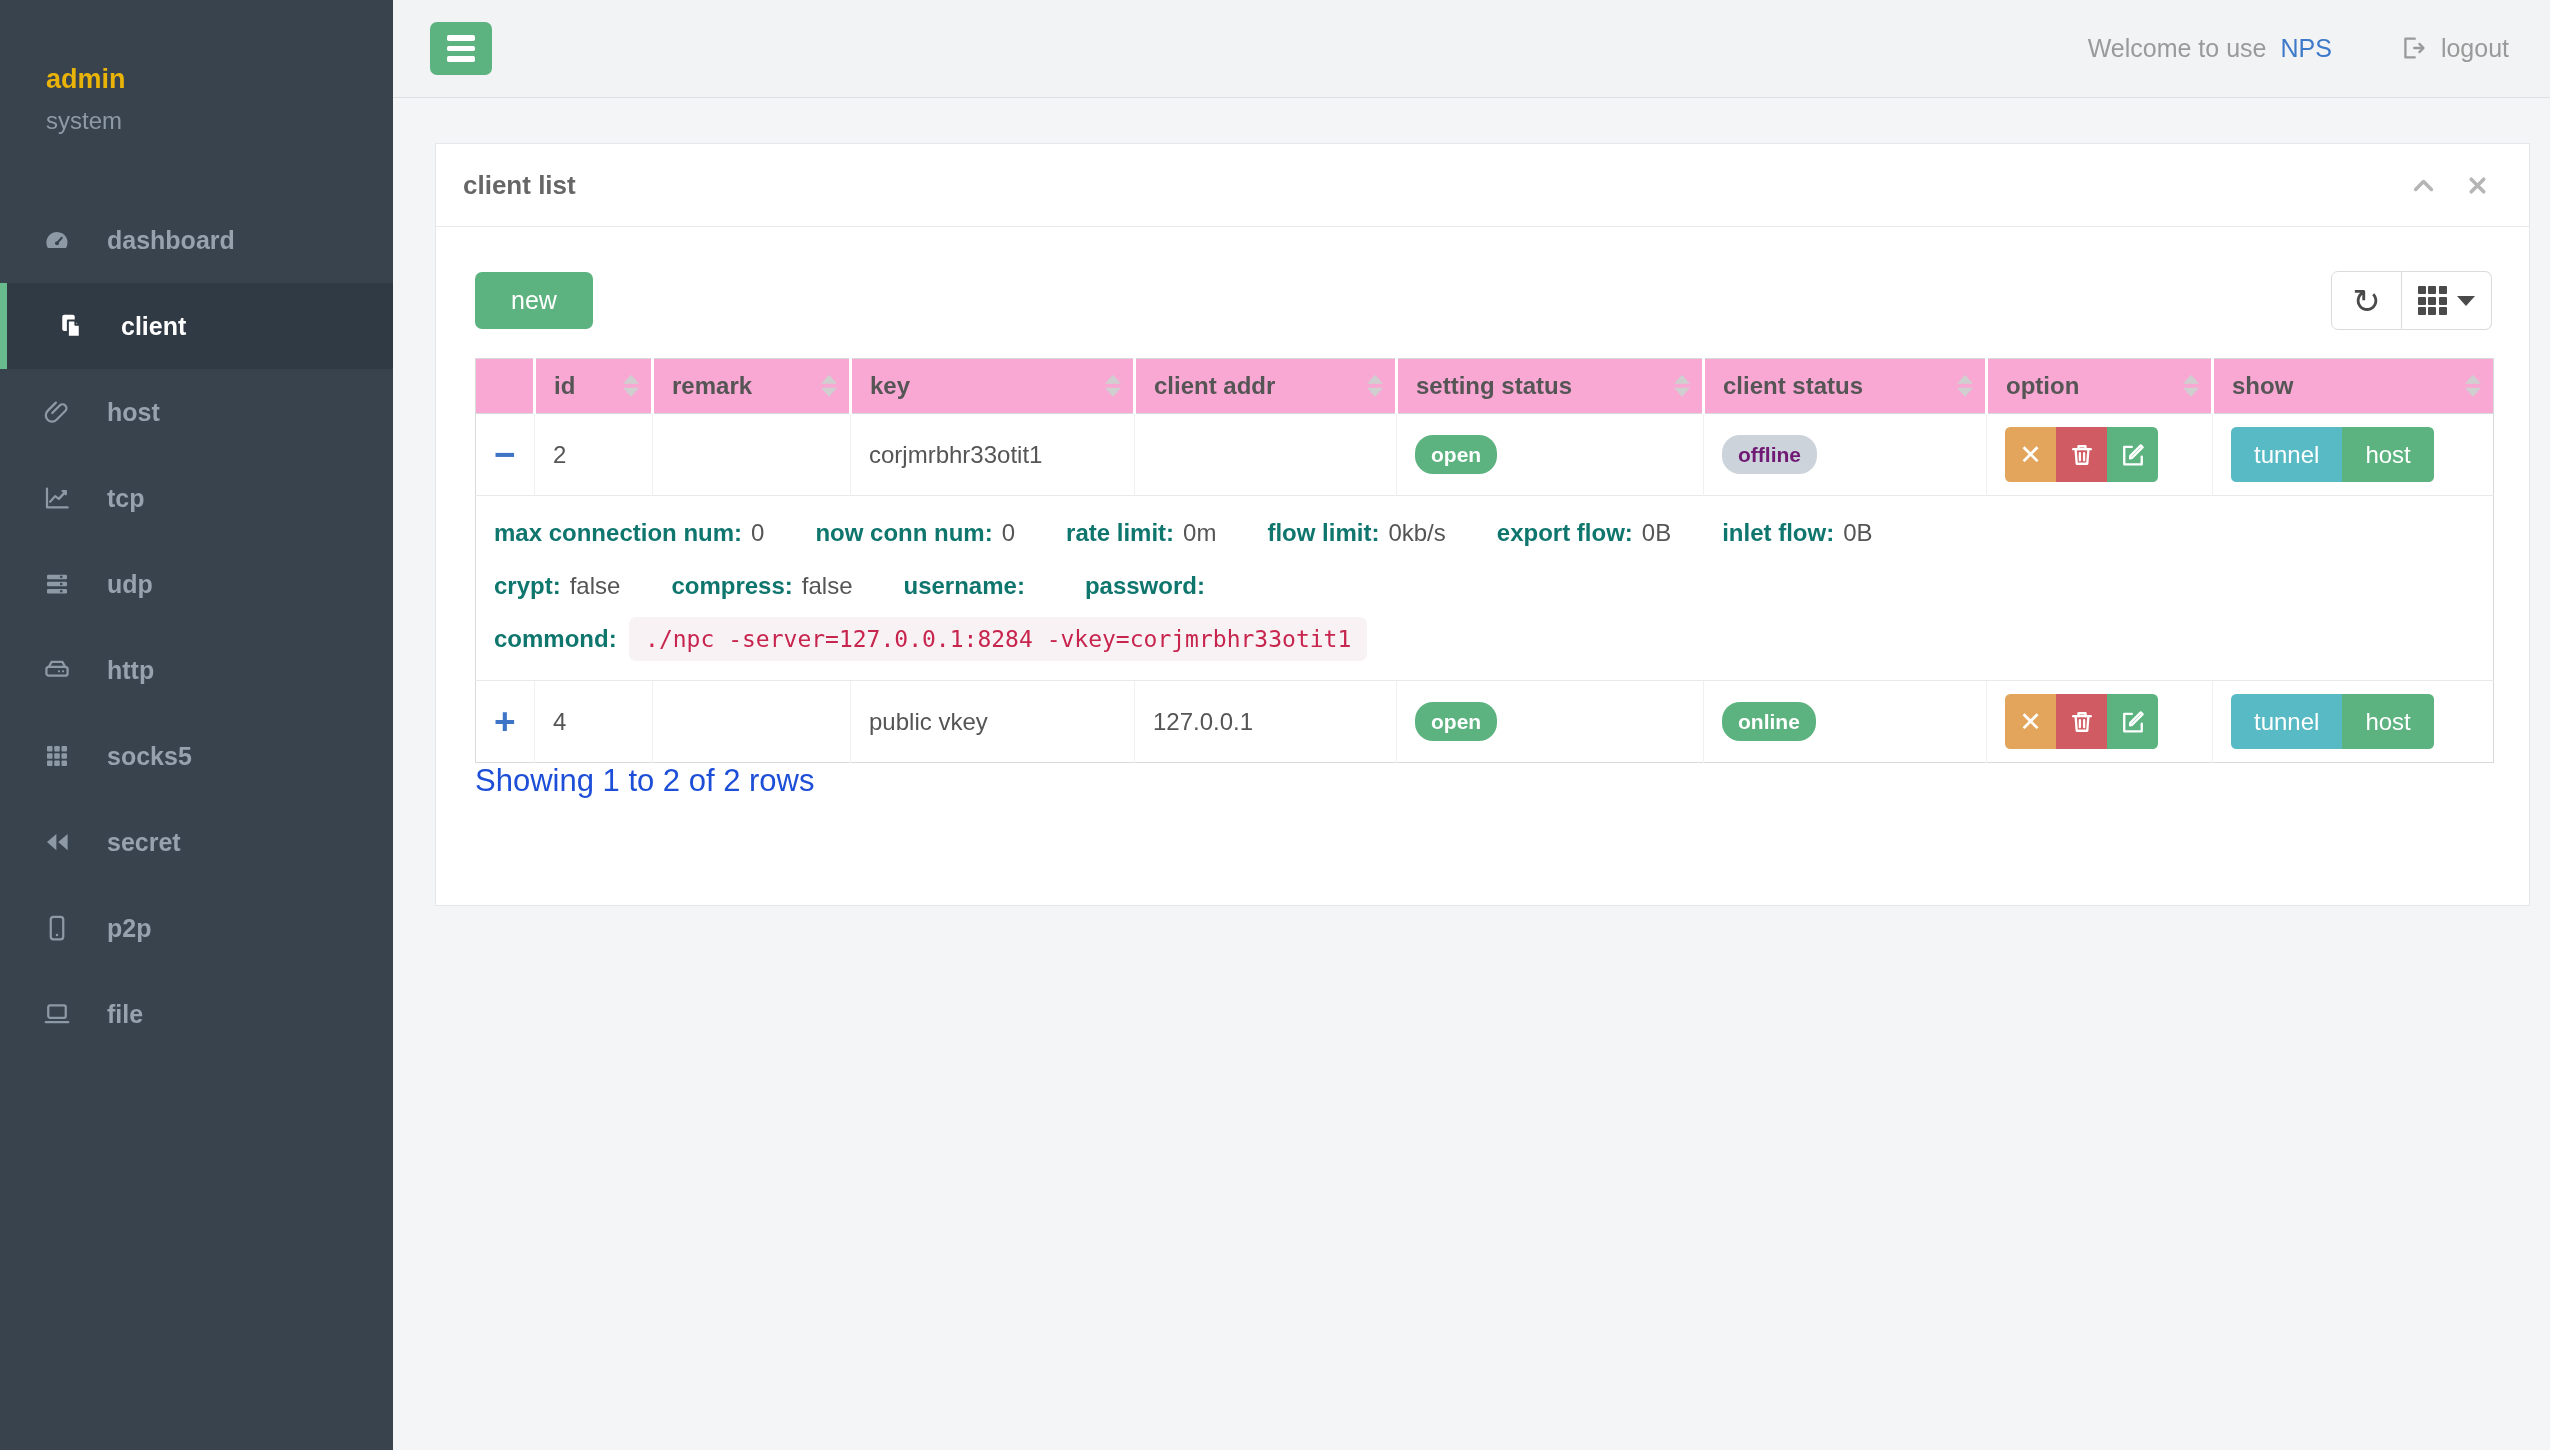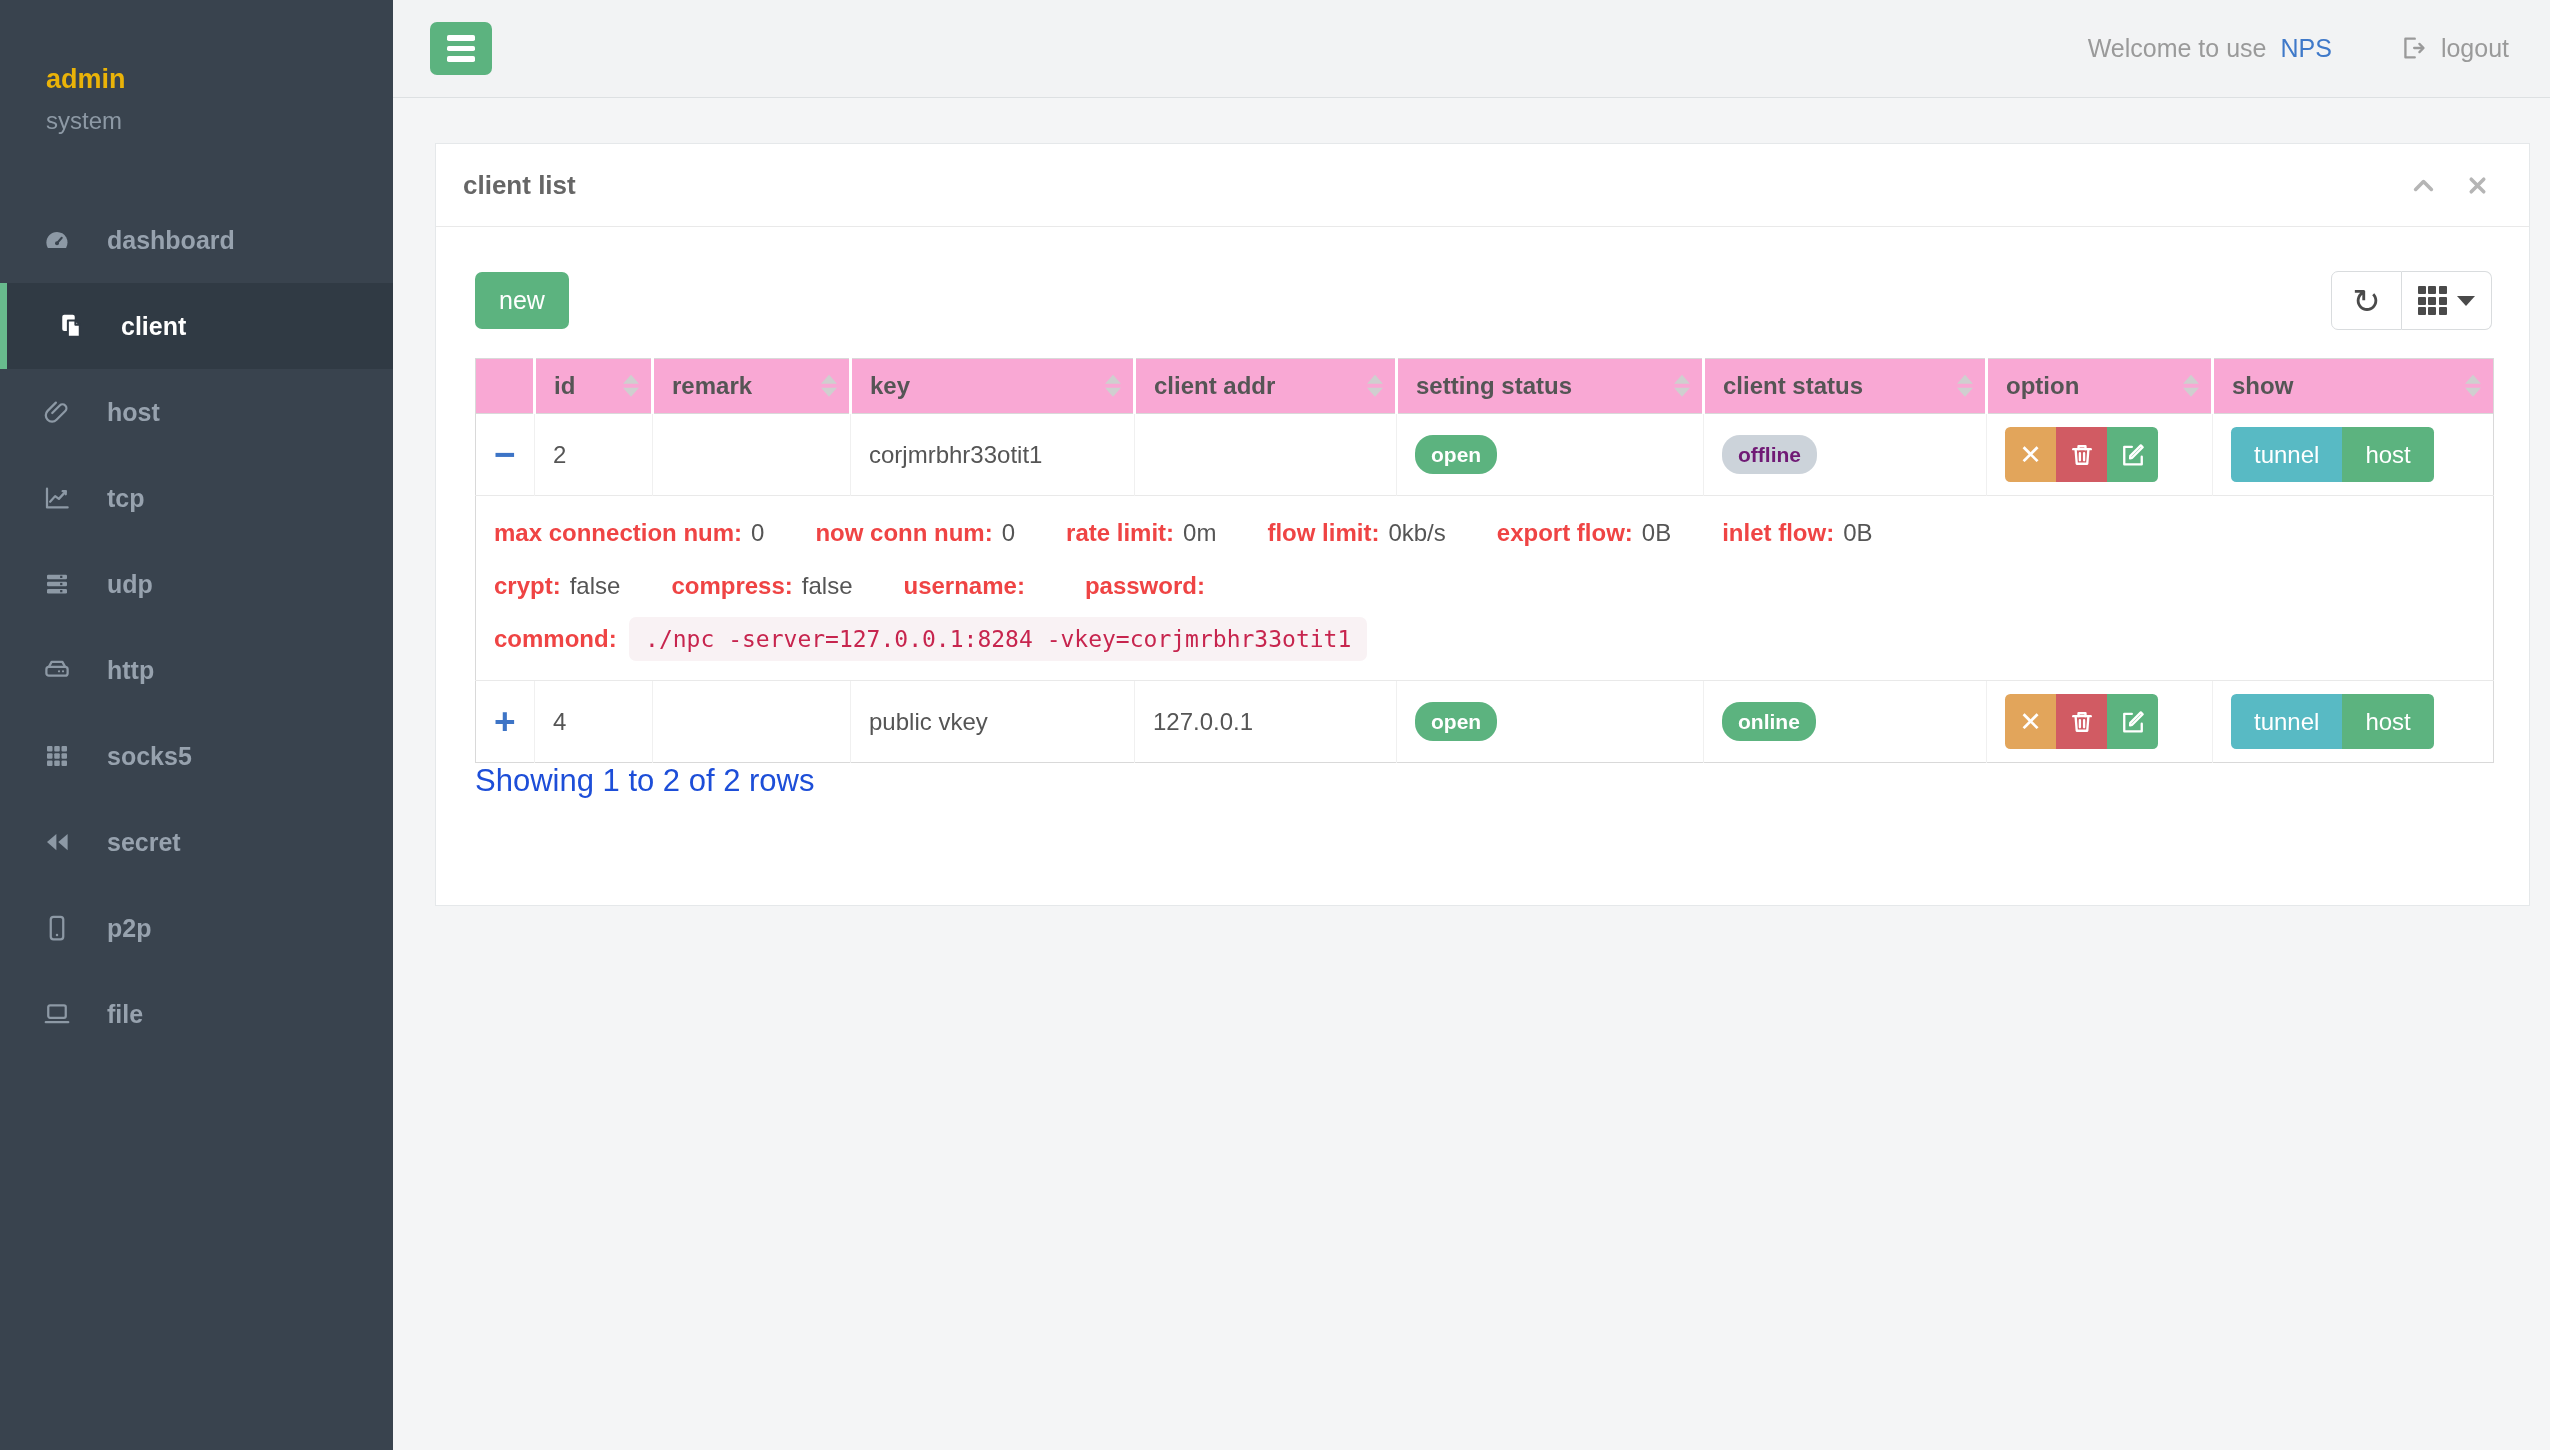--- a/index.html
+++ b/index.html
@@ -61,21 +61,21 @@
   .panel-header {
     height:83px; border-bottom:1.8px solid #e9e9e9;
     display:flex; align-items:center; padding:0 39px 0 27px;
   }
   .panel-title { font-size:26px; font-weight:600; color:#666; }
   .panel-tools { margin-left:auto; display:flex; align-items:center; gap:28px; }
   .tool-btn { background:none; border:none; cursor:pointer; padding:0; line-height:0; }
   .panel-body { position:relative; padding:44px 37px 0 39px; }
   .toolbar { display:flex; align-items:center; margin-bottom:28px; }
   .btn-new {
-    width:94px; height:57px; background:#5cb37f; color:#fff;
+    width:118px; height:57px; background:#5cb37f; color:#fff;
     border:none; border-radius:7px; font-size:25px; cursor:pointer;
     font-family:inherit;
   }
   .btn-group-right { margin-left:auto; display:flex; }
   .tb-btn {
     height:59px; background:#fff; border:1.8px solid #d9dcde;
     display:flex; align-items:center; justify-content:center;
     cursor:pointer; color:#4a4a4a;
   }
   .tb-refresh { width:71px; border-radius:7px 0 0 7px; font-size:34px; }
@@ -137,21 +137,21 @@
   .show-btn {
     height:55px; border:none; cursor:pointer; color:#fff;
     font-size:24px; padding:0 23px; font-family:inherit;
   }
   .show-tunnel { background:#58bac4; border-radius:5.3px 0 0 5.3px; }
   .show-host   { background:#5cb37f; border-radius:0 5.3px 5.3px 0; }
   
   .d-line { display:flex; flex-wrap:wrap; gap:0 51px; margin-bottom:25px; align-items:center; }
   .d-line:last-child { margin-bottom:0; }
   .d-item { white-space:nowrap; }
-  .d-label { font-weight:bold; color:#ef4444; }
+  .d-label { font-weight:bold; color:#0f766e; }
   .d-value { color:#555; margin-left:9px; }
   .cmd-code {
     font-family:"DejaVu Sans Mono","Liberation Mono",monospace;
     font-size:23px; color:#c7254e; background:#f9f2f4;
     padding:9px 16px; border-radius:7px; margin-left:12.4px;
   }
   .table-footer { font-size:31px; color:#1d4ed8; }
   
   svg.icon { fill:none; stroke-linecap:round; stroke-linejoin:round; }
 </style>

